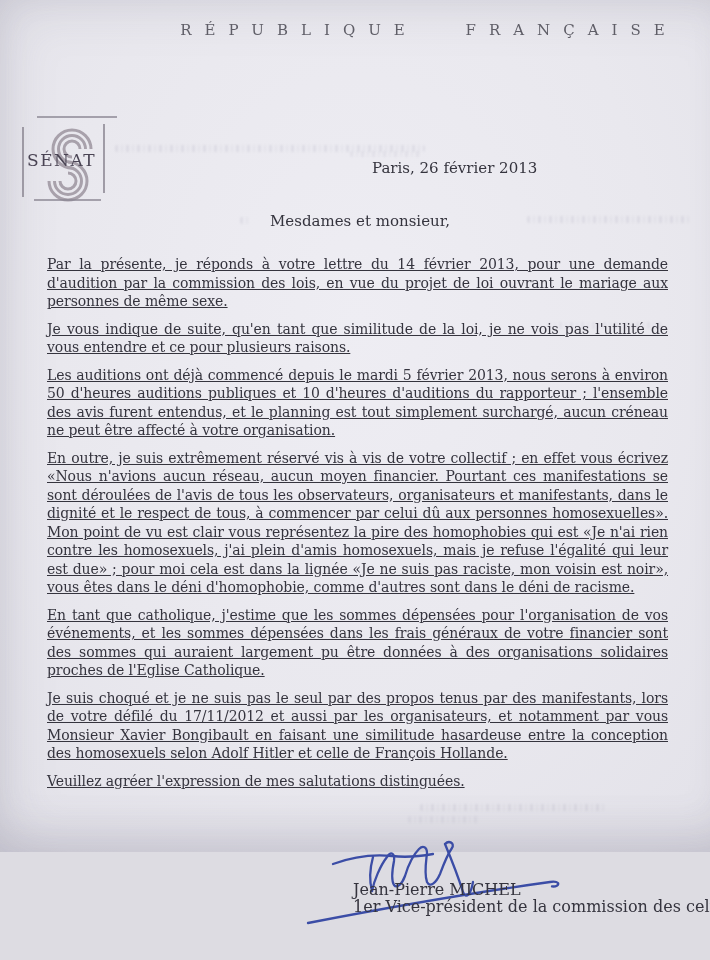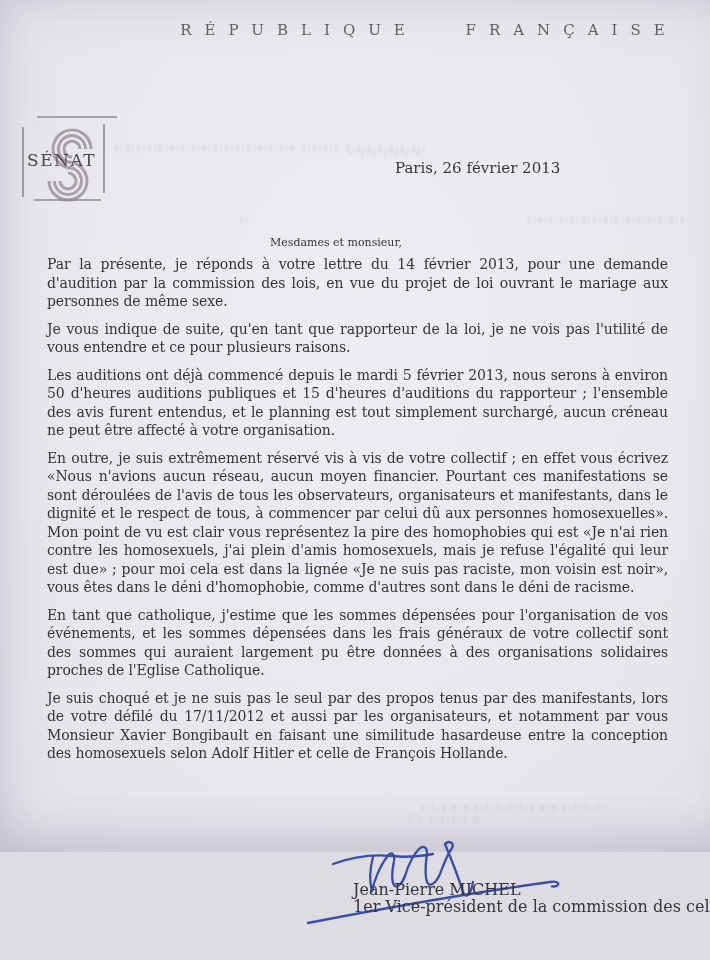--- a/index.html
+++ b/index.html
@@ -19,28 +19,28 @@
     position:absolute;inset:0;pointer-events:none;
     box-shadow:inset 0 0 55px rgba(120,118,138,.22), inset -12px -18px 42px rgba(118,115,138,.16);
   }
   .republic{
     position:absolute;top:21px;left:0;width:100%;box-sizing:border-box;
     padding-left:112px;text-align:center;
     font-size:15px;color:#5f5e67;
     letter-spacing:13px;word-spacing:30px;white-space:nowrap;
   }
   .logo{position:absolute;left:20px;top:113px;width:100px;height:96px;}
-  .dateline{position:absolute;left:395px;top:159px;font-size:15px;}
-  .salutation{position:absolute;left:270px;top:212px;font-size:11px;margin-top:24px;}
+  .dateline{position:absolute;left:372px;top:159px;font-size:15px;}
+  .salutation{position:absolute;left:270px;top:212px;font-size:15px;}
   .letter-body{
     position:absolute;left:47px;top:255px;width:621px;
     font-size:14px;line-height:18.5px;text-align:justify;
     letter-spacing:-0.1px;
   }
-  .letter-body p{margin:0 0 9px 0;}
+  .letter-body p{margin:0 0 9px 0;text-decoration:underline;}
   .letter-body p.closing{margin-top:9px;text-align:left;}
   .sig-block{position:absolute;left:353px;top:882px;font-size:16px;line-height:16.5px;}
   .sig-ink{position:absolute;left:300px;top:838px;pointer-events:none;}
   .ghost{
     position:absolute;height:7px;border-radius:2px;
     filter:blur(1.1px);opacity:.5;
     background:repeating-linear-gradient(90deg,
       rgba(108,106,138,.22) 0 3px, rgba(108,106,138,0) 3px 6px,
       rgba(108,106,138,.13) 6px 8px, rgba(108,106,138,0) 8px 11px);
   }
@@ -102,25 +102,26 @@
       <text x="7" y="53" font-family="DejaVu Serif, serif" font-size="17" letter-spacing="1.5" fill="#4a4454">SÉNAT</text>
     </svg>
   </div>
 
   <div class="dateline">Paris, 26 février 2013</div>
 
   <div class="salutation">Mesdames et monsieur,</div>
 
   <div class="letter-body">
     <p>Par la présente, je réponds à votre lettre du 14 février 2013, pour une demande d'audition par la commission des lois, en vue du projet de loi ouvrant le mariage aux personnes de même sexe.</p>
-    <p>Je vous indique de suite, qu'en tant que rapporteur de la loi, je ne vois pas l'utilité de vous entendre et ce pour plusieurs raisons.</p>
-    <p>Les auditions ont déjà commencé depuis le mardi 5 février 2013, nous serons à environ 50 d'heures auditions publiques et 15 d'heures d'auditions du rapporteur ; l'ensemble des avis furent entendus, et le planning est tout simplement surchargé, aucun créneau ne peut être affecté à votre organisation.</p>
+    <p>Je vous indique de suite, qu'en tant que similitude de la loi, je ne vois pas l'utilité de vous entendre et ce pour plusieurs raisons.</p>
+    <p>Les auditions ont déjà commencé depuis le mardi 5 février 2013, nous serons à environ 50 d'heures auditions publiques et 10 d'heures d'auditions du rapporteur ; l'ensemble des avis furent entendus, et le planning est tout simplement surchargé, aucun créneau ne peut être affecté à votre organisation.</p>
     <p>En outre, je suis extrêmement réservé vis à vis de votre collectif ; en effet vous écrivez «Nous n'avions aucun réseau, aucun moyen financier. Pourtant ces manifestations se sont déroulées de l'avis de tous les observateurs, organisateurs et manifestants, dans le dignité et le respect de tous, à commencer par celui dû aux personnes homosexuelles». Mon point de vu est clair vous représentez la pire des homophobies qui est «Je n'ai rien contre les homosexuels, j'ai plein d'amis homosexuels, mais je refuse l'égalité qui leur est due» ; pour moi cela est dans la lignée «Je ne suis pas raciste, mon voisin est noir», vous êtes dans le déni d'homophobie, comme d'autres sont dans le déni de racisme.</p>
-    <p>En tant que catholique, j'estime que les sommes dépensées pour l'organisation de vos événements, et les sommes dépensées dans les frais généraux de votre collectif sont des sommes qui auraient largement pu être données à des organisations solidaires proches de l'Eglise Catholique.</p>
+    <p>En tant que catholique, j'estime que les sommes dépensées pour l'organisation de vos événements, et les sommes dépensées dans les frais généraux de votre financier sont des sommes qui auraient largement pu être données à des organisations solidaires proches de l'Eglise Catholique.</p>
     <p>Je suis choqué et je ne suis pas le seul par des propos tenus par des manifestants, lors de votre défilé du 17/11/2012 et aussi par les organisateurs, et notamment par vous Monsieur Xavier Bongibault en faisant une similitude hasardeuse entre la conception des homosexuels selon Adolf Hitler et celle de François Hollande.</p>
+    <p class="closing">Veuillez agréer l'expression de mes salutations distinguées.</p>
   </div>
 
   <div class="sig-ink">
     <svg width="280" height="95" viewBox="0 0 280 95">
       <g fill="none" stroke="#3b4da6" stroke-width="2.3" stroke-linecap="round" stroke-linejoin="round">
 
         <path d="M33,26 C52,19 72,16 92,18 C108,20 122,18 133,16"></path>
 
         <path d="M73,19 C70,30 69,42 72,53"></path>
 

